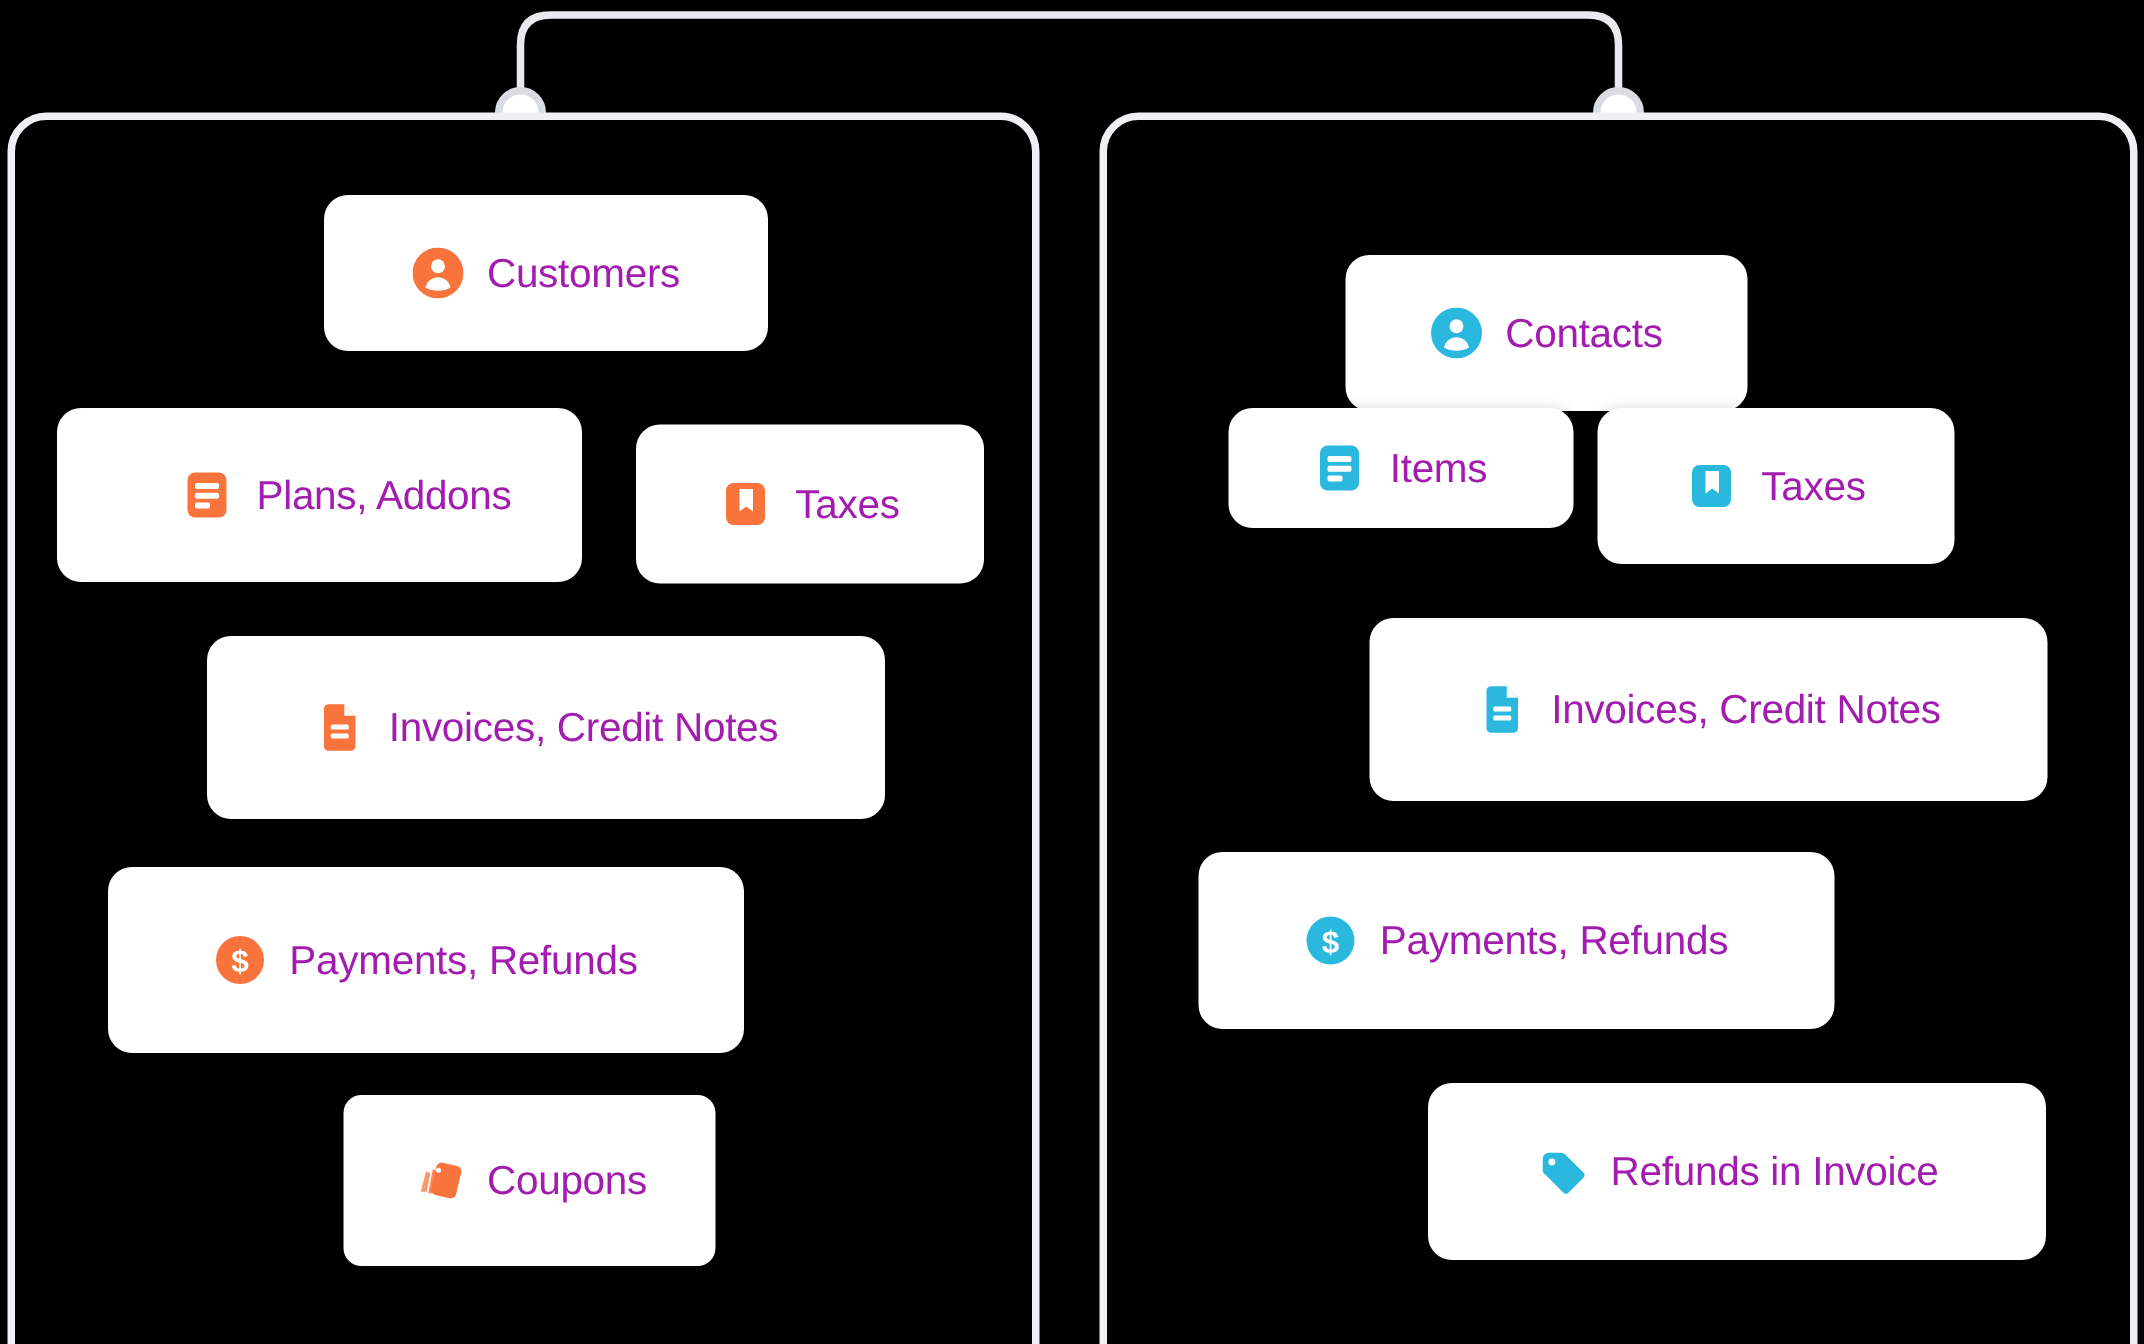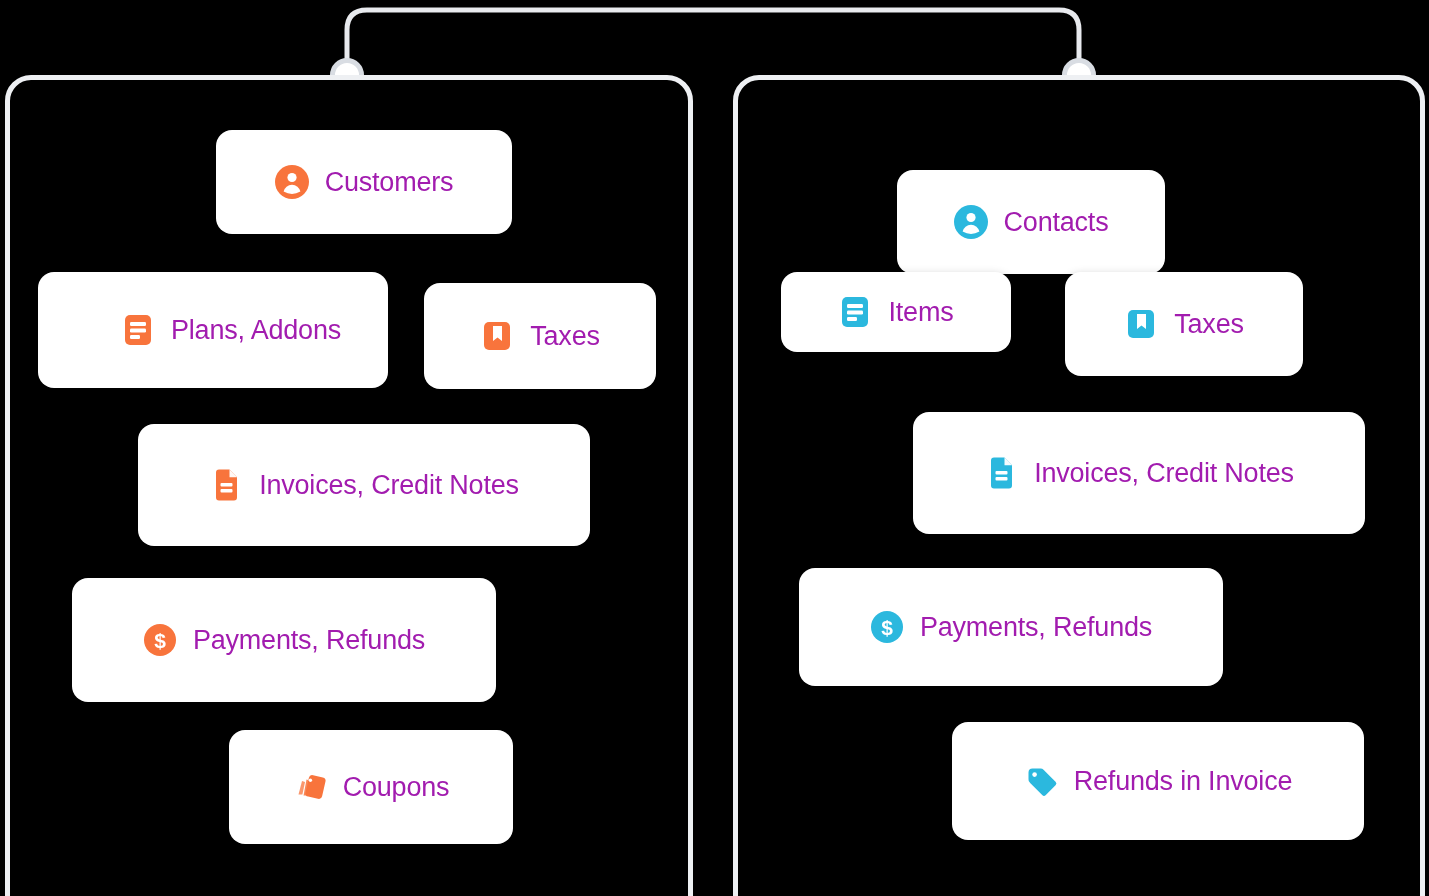--- a/index.html
+++ b/index.html
@@ -144,21 +144,21 @@
       <span class="icon-box">
         <svg viewBox="0 0 34 34">
             <circle cx="17" cy="17" r="16" fill="#f8743c"></circle>
           <text x="17" y="25" text-anchor="middle" font-family="Liberation Sans, sans-serif" font-size="21" font-weight="bold" fill="#fff">$</text>
           </svg>
       </span>
       <span class="card-label">Payments, Refunds</span>
     </div>
   </div>
 
-  <div class="card" style="left:229px; top:730px; width:284px; height:114px;">
+  <div class="card" style="left:229px; top:730px; width:248px; height:114px;border-radius:12px;">
     <div class="card-inner">
       <span class="icon-box">
         <svg viewBox="0 0 34 34">
           <path d="M5.5 24.5L9 11l3 1-2.6 12.5z" fill="#f8743c" opacity="0.75"></path>
           <path d="M10.5 25.5L13.5 9.5l3.2 1-2.9 15z" fill="#f8743c" opacity="0.85"></path>
           <rect x="14" y="6" width="17" height="22" rx="3.5" fill="#f8743c" transform="rotate(13 22.5 17)"></rect>
           <circle cx="17.4" cy="10.2" r="1.7" fill="#fff"></circle>
           </svg>
       </span>
       <span class="card-label">Coupons</span>
@@ -173,21 +173,21 @@
         <svg viewBox="0 0 34 34">
             <circle cx="17" cy="17" r="17" fill="#2bb8de"></circle>
           <circle cx="17" cy="12.5" r="4.6" fill="#fff"></circle>
           <path d="M8.6 26.6a8.6 8.6 0 0 1 16.8 0 17 17 0 0 1-16.8 0z" fill="#fff"></path>
           </svg>
       </span>
       <span class="card-label">Contacts</span>
     </div>
   </div>
 
-  <div class="card" style="left:781px; top:272px; width:230px; height:80px;">
+  <div class="card" style="left:819px; top:272px; width:230px; height:80px;">
     <div class="card-inner">
       <span class="icon-box">
         <svg viewBox="0 0 34 34">
             <rect x="4" y="2" width="26" height="30" rx="5" fill="#2bb8de"></rect>
           <rect x="9" y="9" width="16" height="4" rx="1.2" fill="#fff"></rect>
           <rect x="9" y="15.5" width="16" height="4" rx="1.2" fill="#fff"></rect>
           <rect x="9" y="22" width="10" height="4" rx="1.2" fill="#fff"></rect>
           </svg>
       </span>
       <span class="card-label">Items</span>

